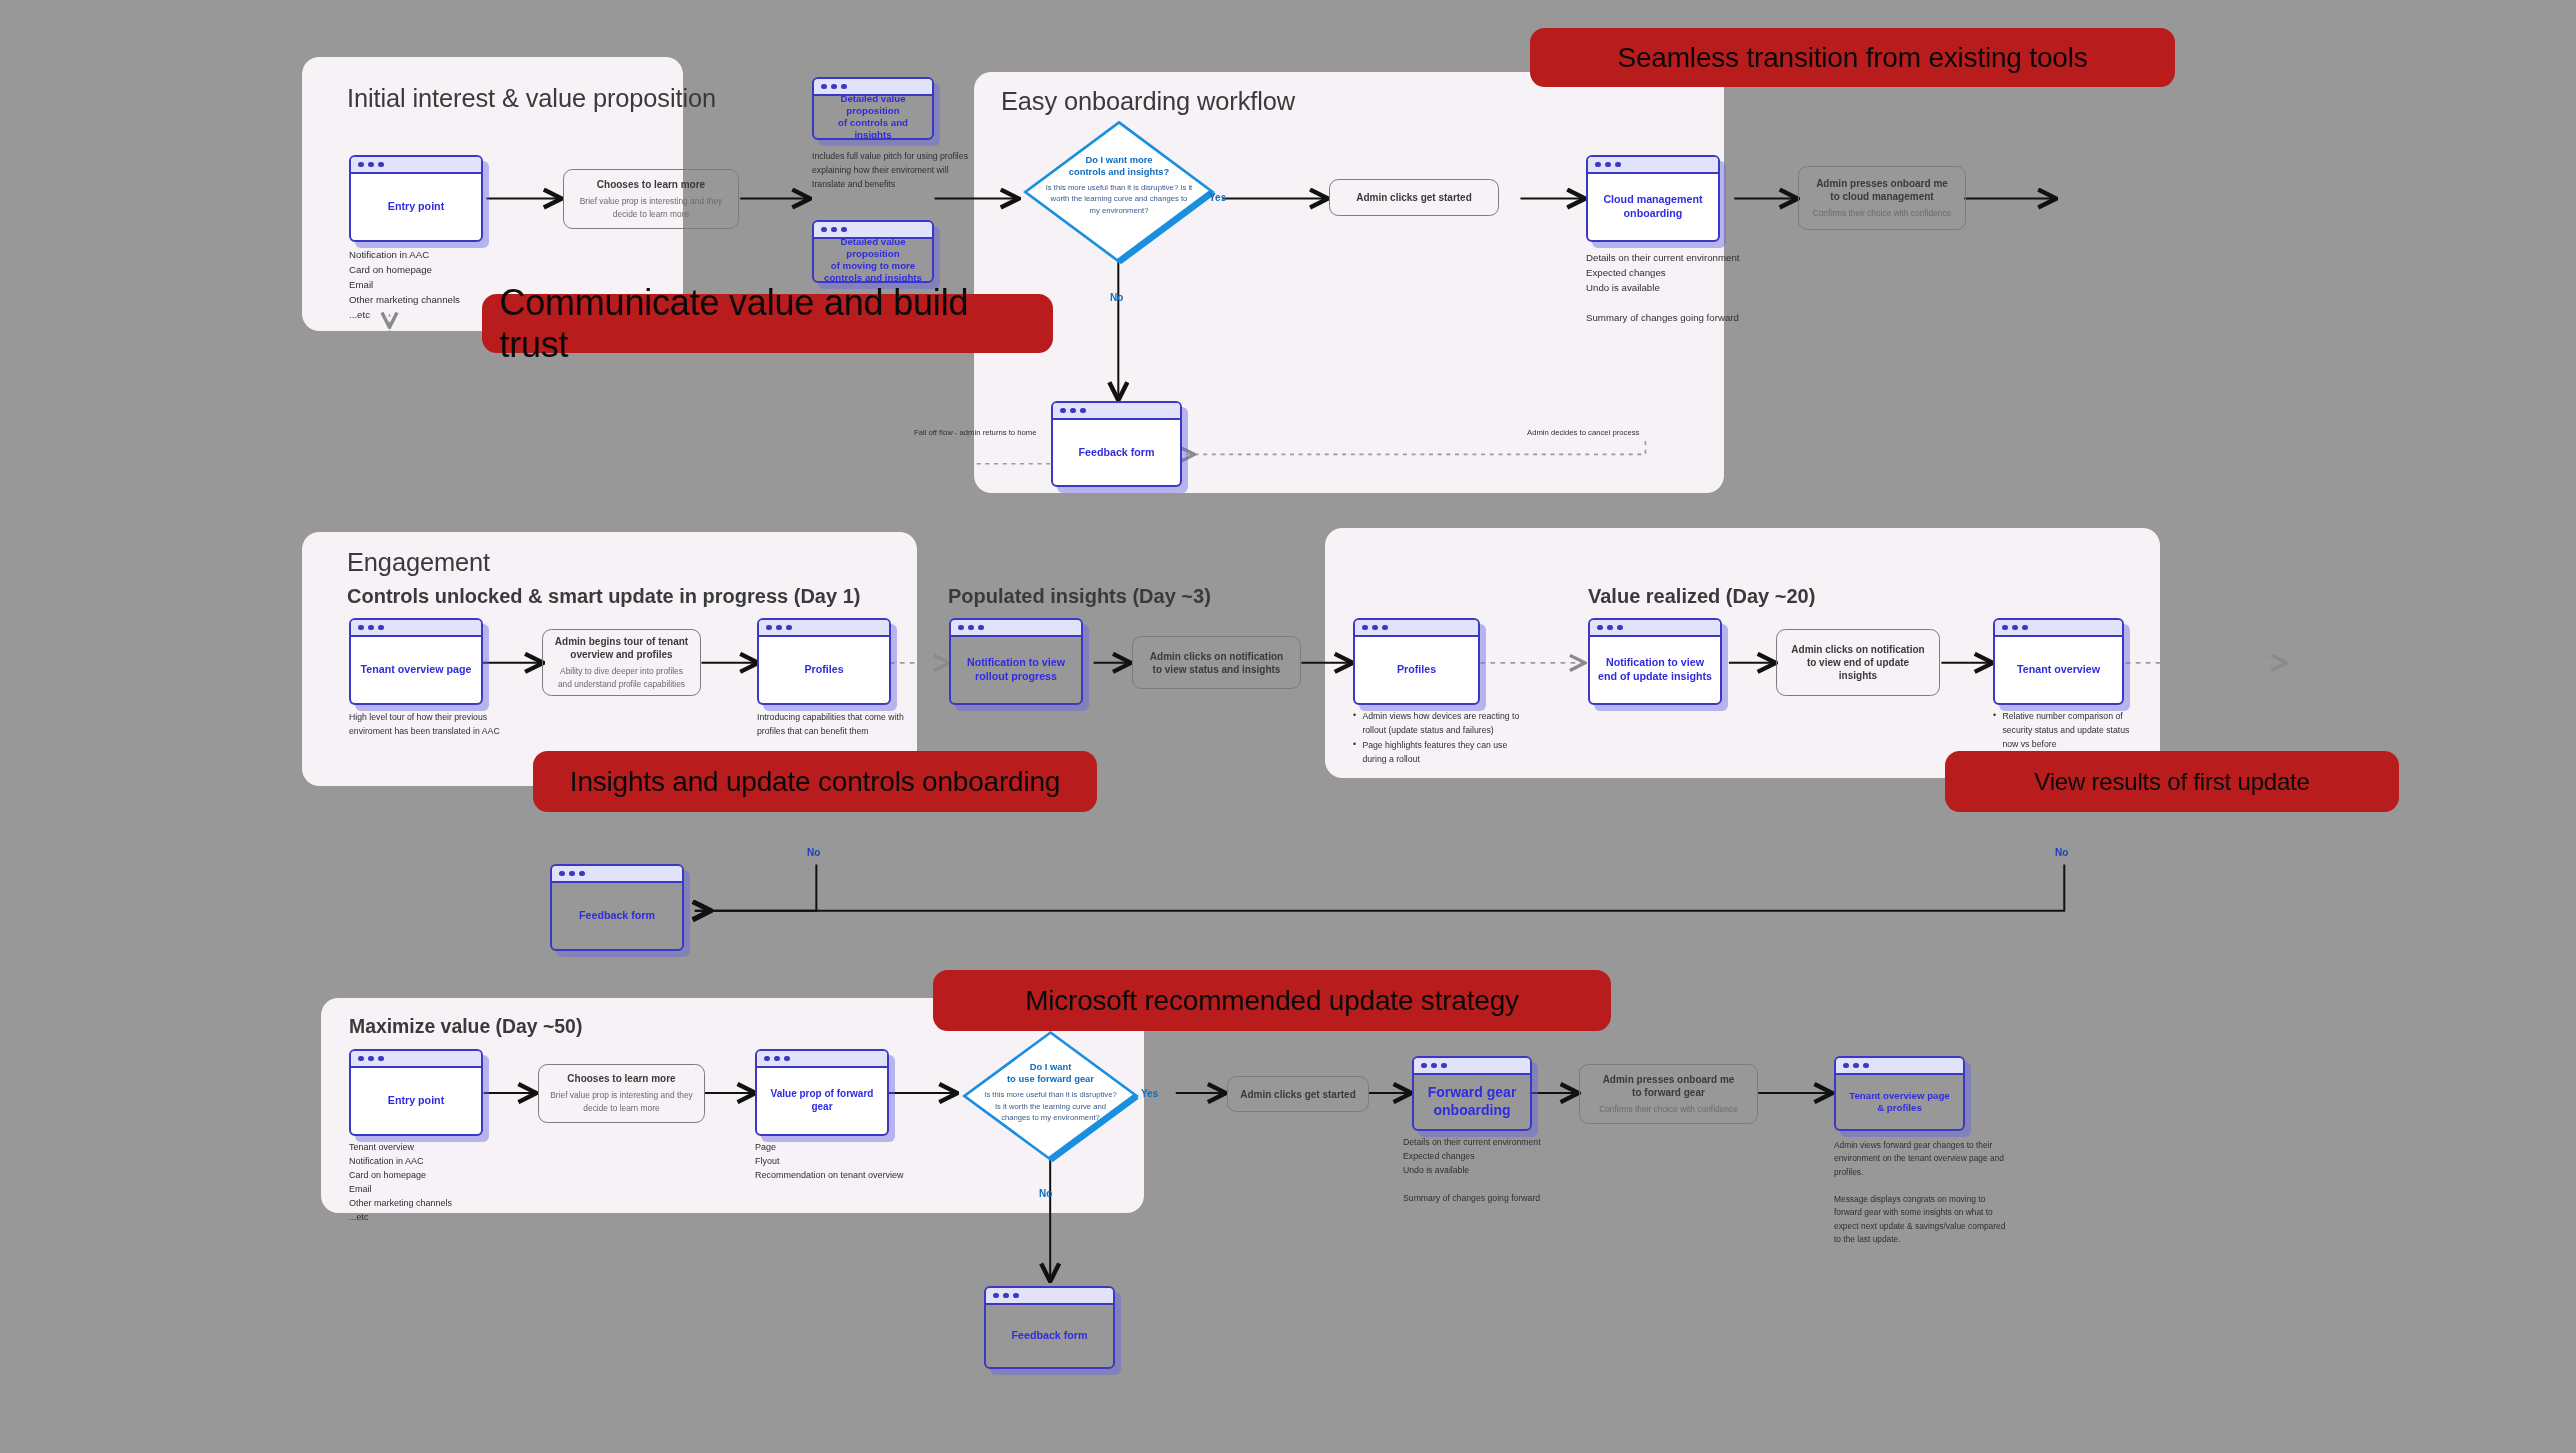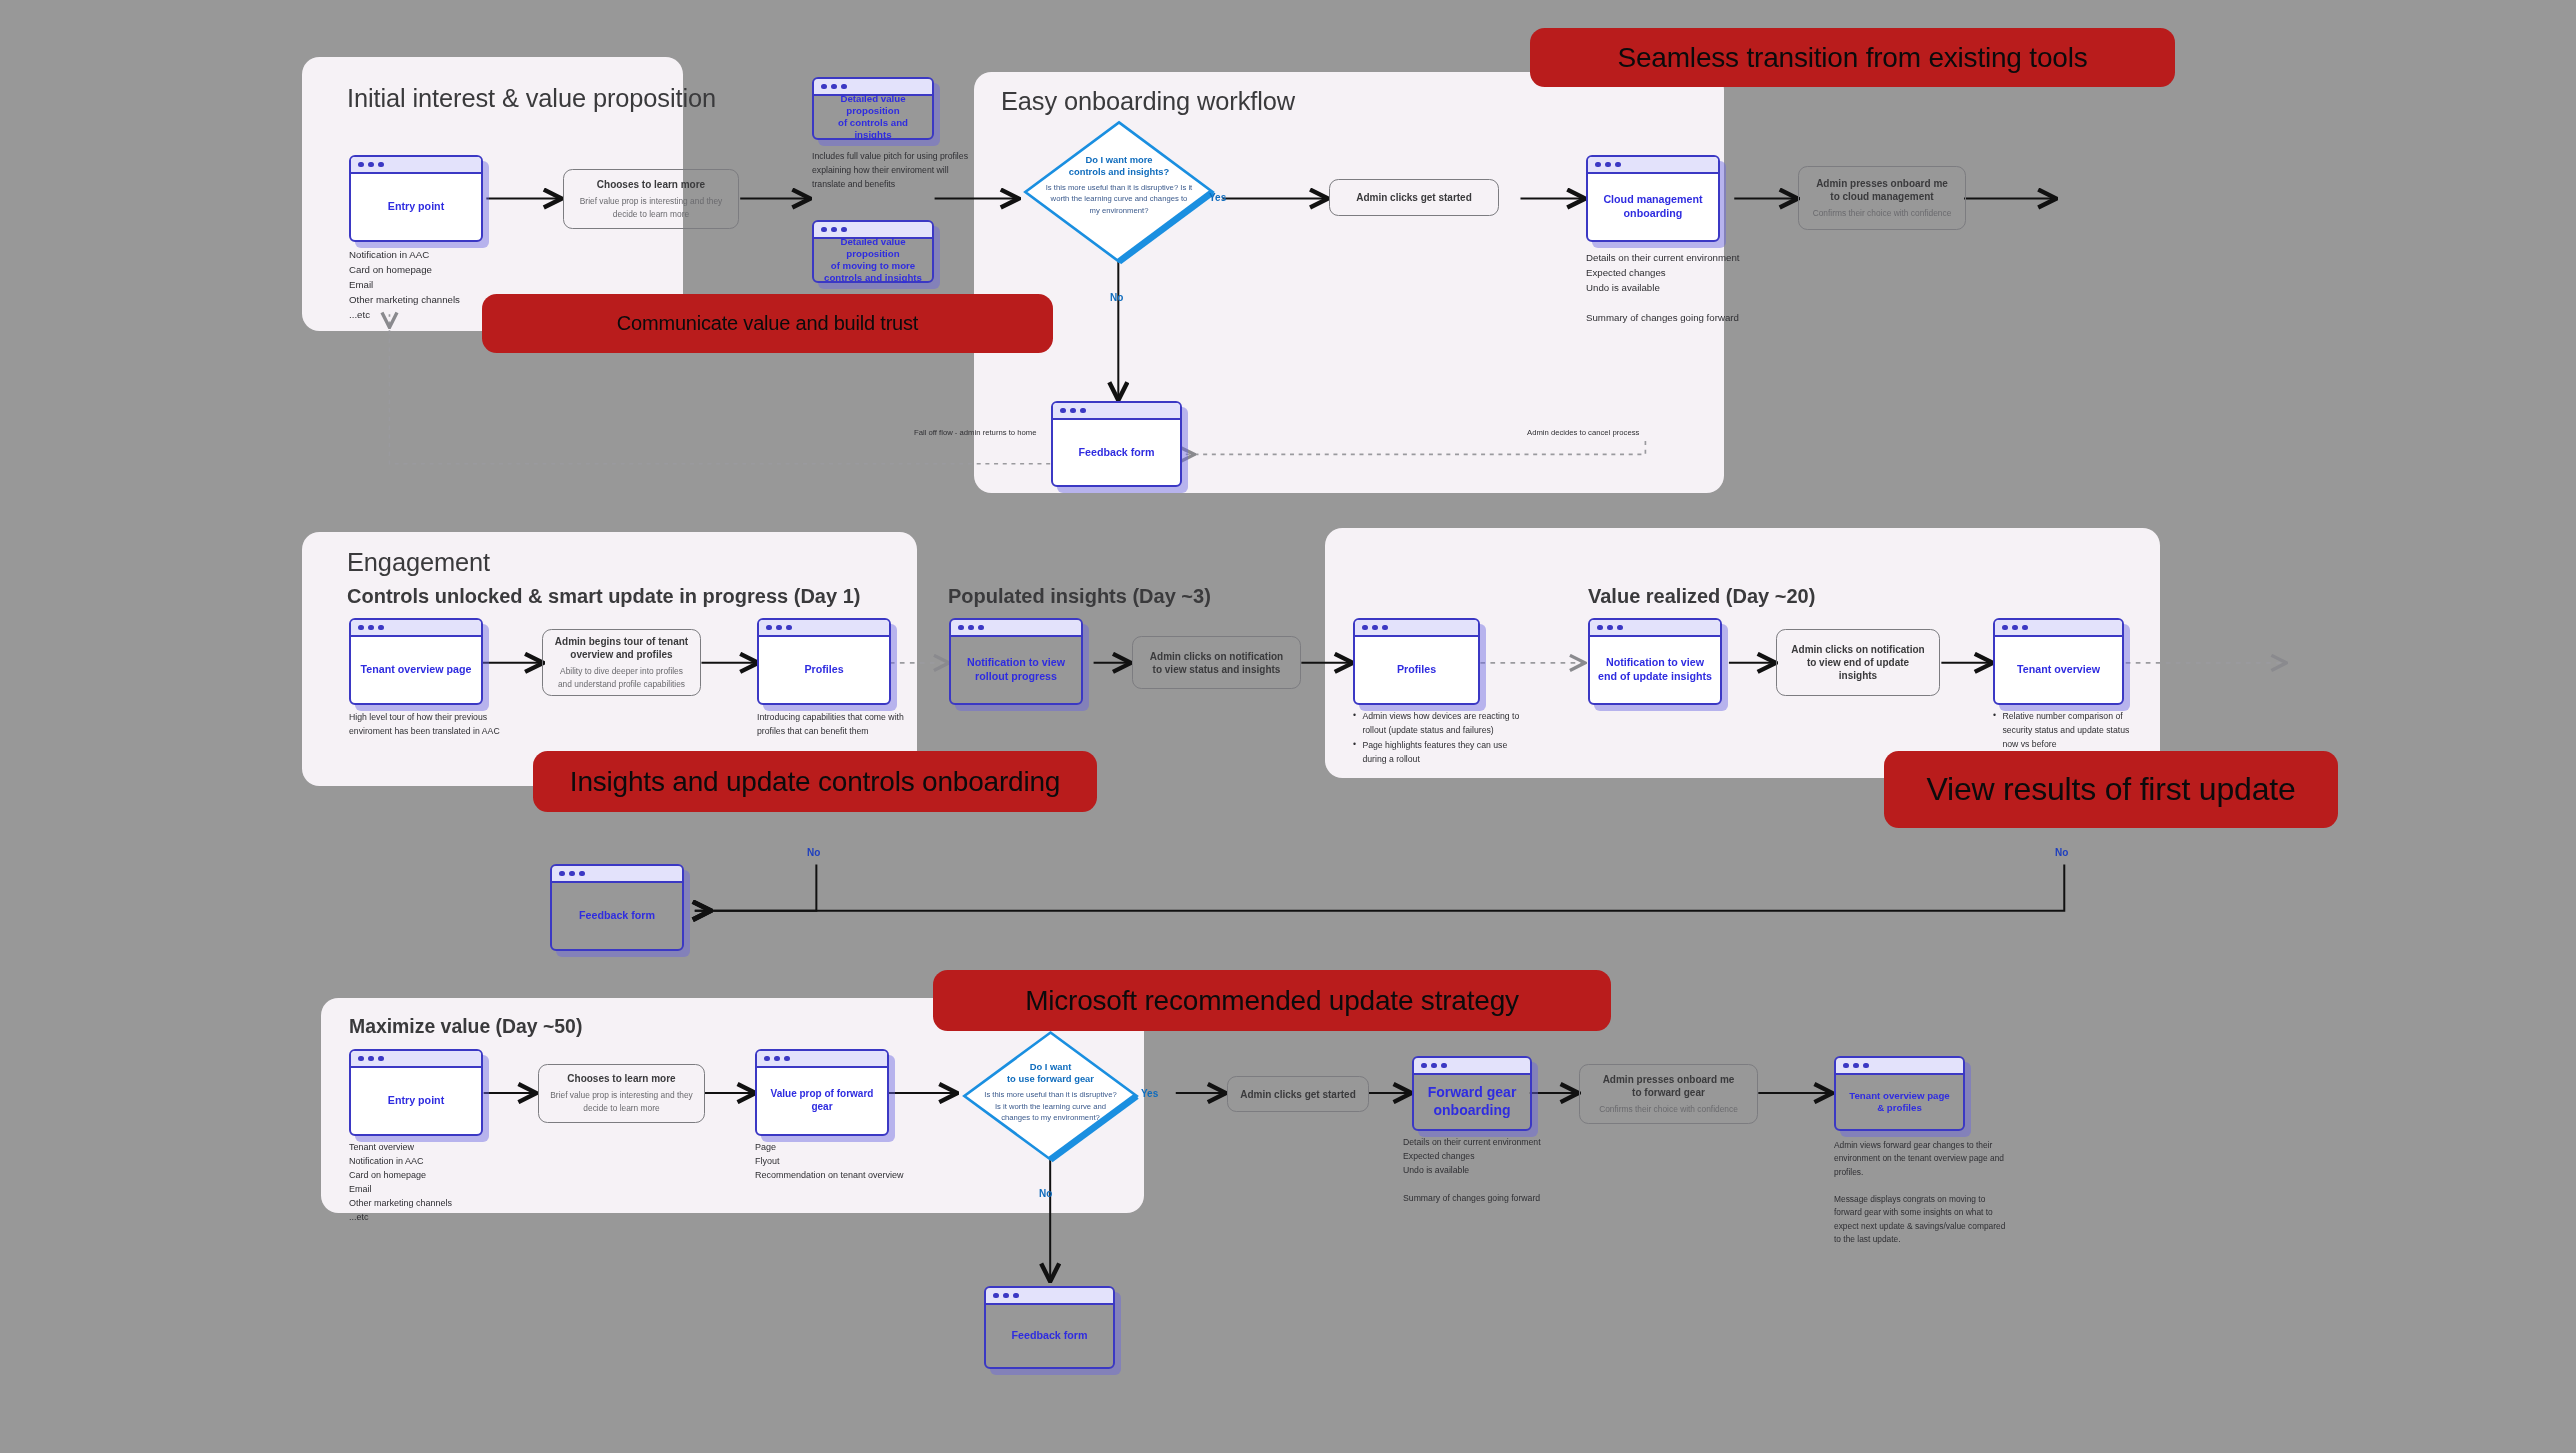--- a/index.html
+++ b/index.html
@@ -540,29 +540,29 @@
     </div>
     <div class="win-body">
       <span class="win-label">Feedback form</span>
     </div>
   </div>
 
   <div class="callout" style="left:1530px;top:28px;width:645px;height:59px;font-size:28px;">
     <span>Seamless transition from existing tools</span>
   </div>
 
-  <div class="callout" style="left:482px;top:294px;width:571px;height:59px;font-size:20px;">
+  <div class="callout" style="left:482px;top:294px;width:571px;height:59px;font-size:36px;">
     <span>Communicate value and build trust</span>
   </div>
 
   <div class="callout" style="left:533px;top:751px;width:564px;height:61px;font-size:28px;">
     <span>Insights and update controls onboarding</span>
   </div>
 
-  <div class="callout" style="left:1884px;top:751px;width:454px;height:77px;font-size:32px;">
+  <div class="callout" style="left:1945px;top:751px;width:454px;height:61px;font-size:24px;">
     <span>View results of first update</span>
   </div>
 
   <div class="callout" style="left:933px;top:970px;width:678px;height:61px;font-size:28px;">
     <span>Microsoft recommended update strategy</span>
   </div>
 
 </div>
 
 

